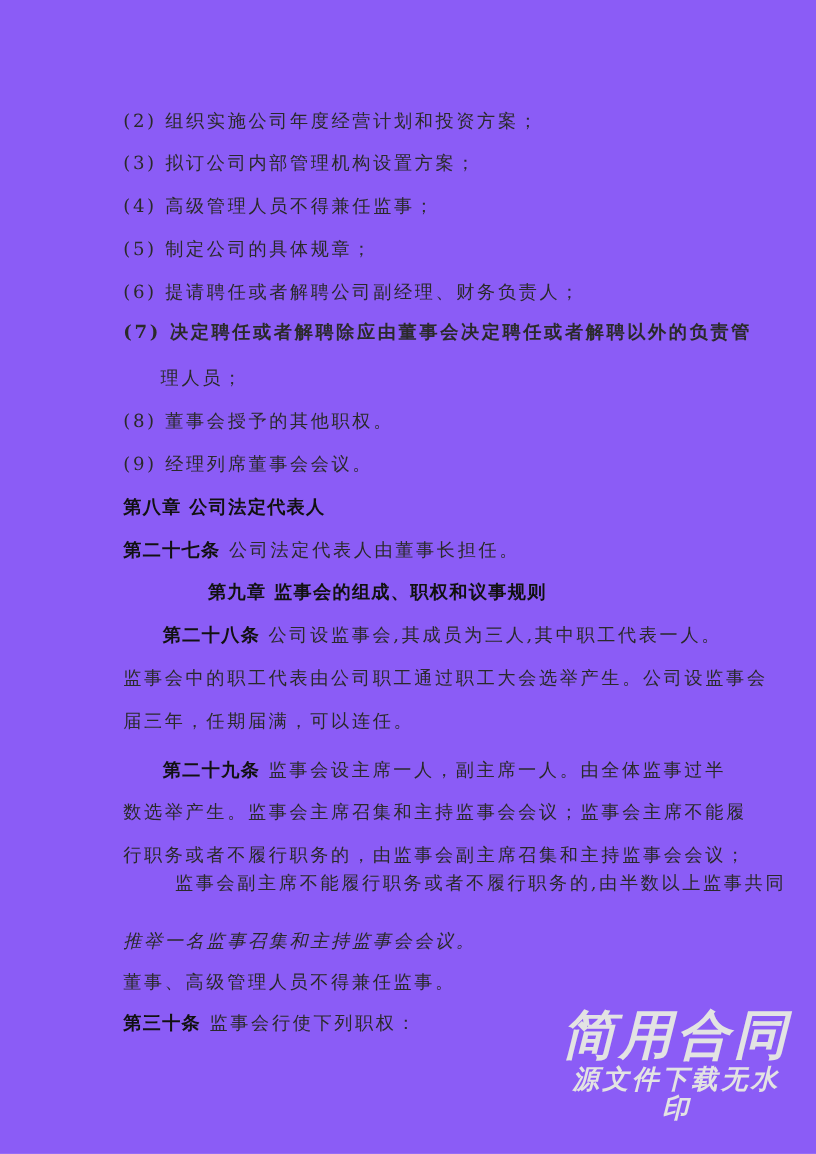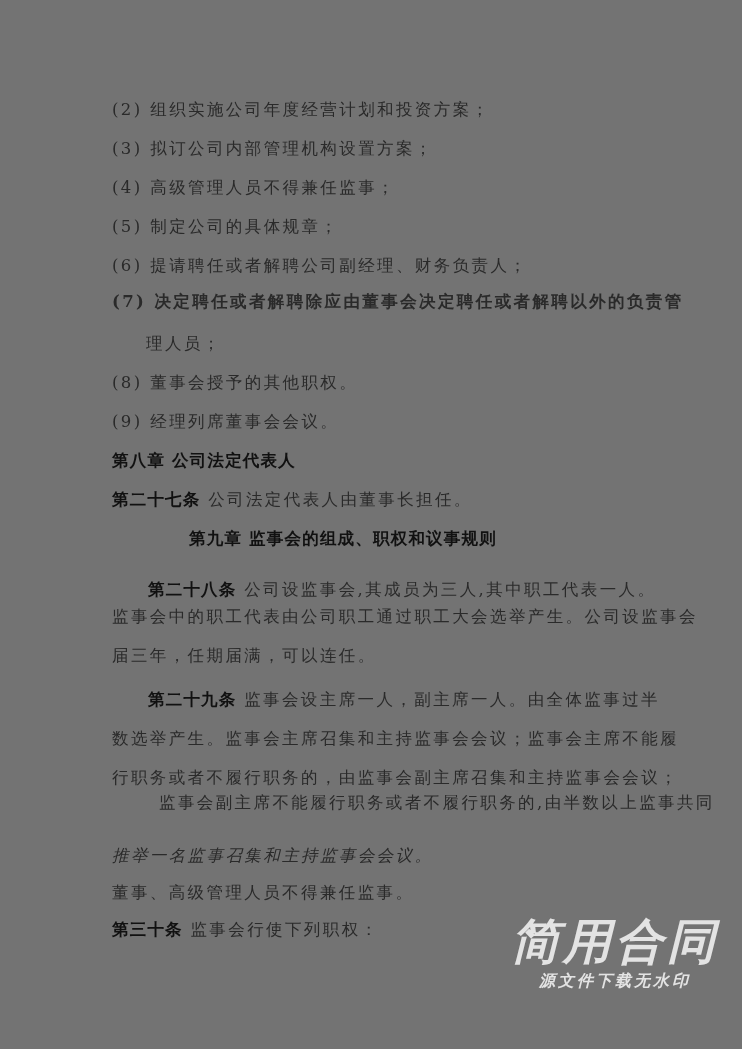--- a/index.html
+++ b/index.html
@@ -13,21 +13,21 @@
       position: relative;
       overflow: hidden;
       font-family: "DejaVu Serif", "Liberation Serif", serif;
       color: #2a2a2a;
     }
     .page {
       position: absolute;
       left: 0; top: 0;
       width: 742px;
       height: 1049px;
-      background: #737373;
+      background: #8b5cf6;
     }
     .line {
       position: absolute;
       left: 112px;
       font-size: 16.5px;
       letter-spacing: 2.4px;
       white-space: nowrap;
       line-height: 20px;
     }
     .bold {
@@ -54,21 +54,21 @@
       font-weight: bold;
       font-style: italic;
       pointer-events: none;
     }
     .wm-title {
       font-size: 48px;
       letter-spacing: 4px;
       line-height: 46px;
     }
     .wm-sub {
-      font-size: 16px;
+      font-size: 24px;
       letter-spacing: 3px;
       line-height: 26px;
       margin-top: 4px;
     }
   </style>
 </head>
 <body>
 
 <div class="page">
 
@@ -110,21 +110,21 @@
 
   <div class="line bold" style="top:451px;">第八章  公司法定代表人</div>
 
   <div class="line" style="top:490px;">
     <span class="bold">第二十七条</span>
     <span>公司法定代表人由董事长担任。</span>
   </div>
 
   <div class="line bold centered" style="top:529px;">第九章  监事会的组成、职权和议事规则</div>
 
-  <div class="line indent2" style="top:580px;">
+  <div class="line indent2" style="top:568px;">
     <span class="bold">第二十八条</span>
     <span>公司设监事会,其成员为三人,其中职工代表一人。</span>
   </div>
   <div class="line" style="top:607px;">监事会中的职工代表由公司职工通过职工大会选举产生。公司设监事会</div>
   <div class="line" style="top:646px;">届三年，任期届满，可以连任。</div>
 
   <div class="line indent2" style="top:690px;">
     <span class="bold">第二十九条</span>
     <span>监事会设主席一人，副主席一人。由全体监事过半</span>
   </div>

